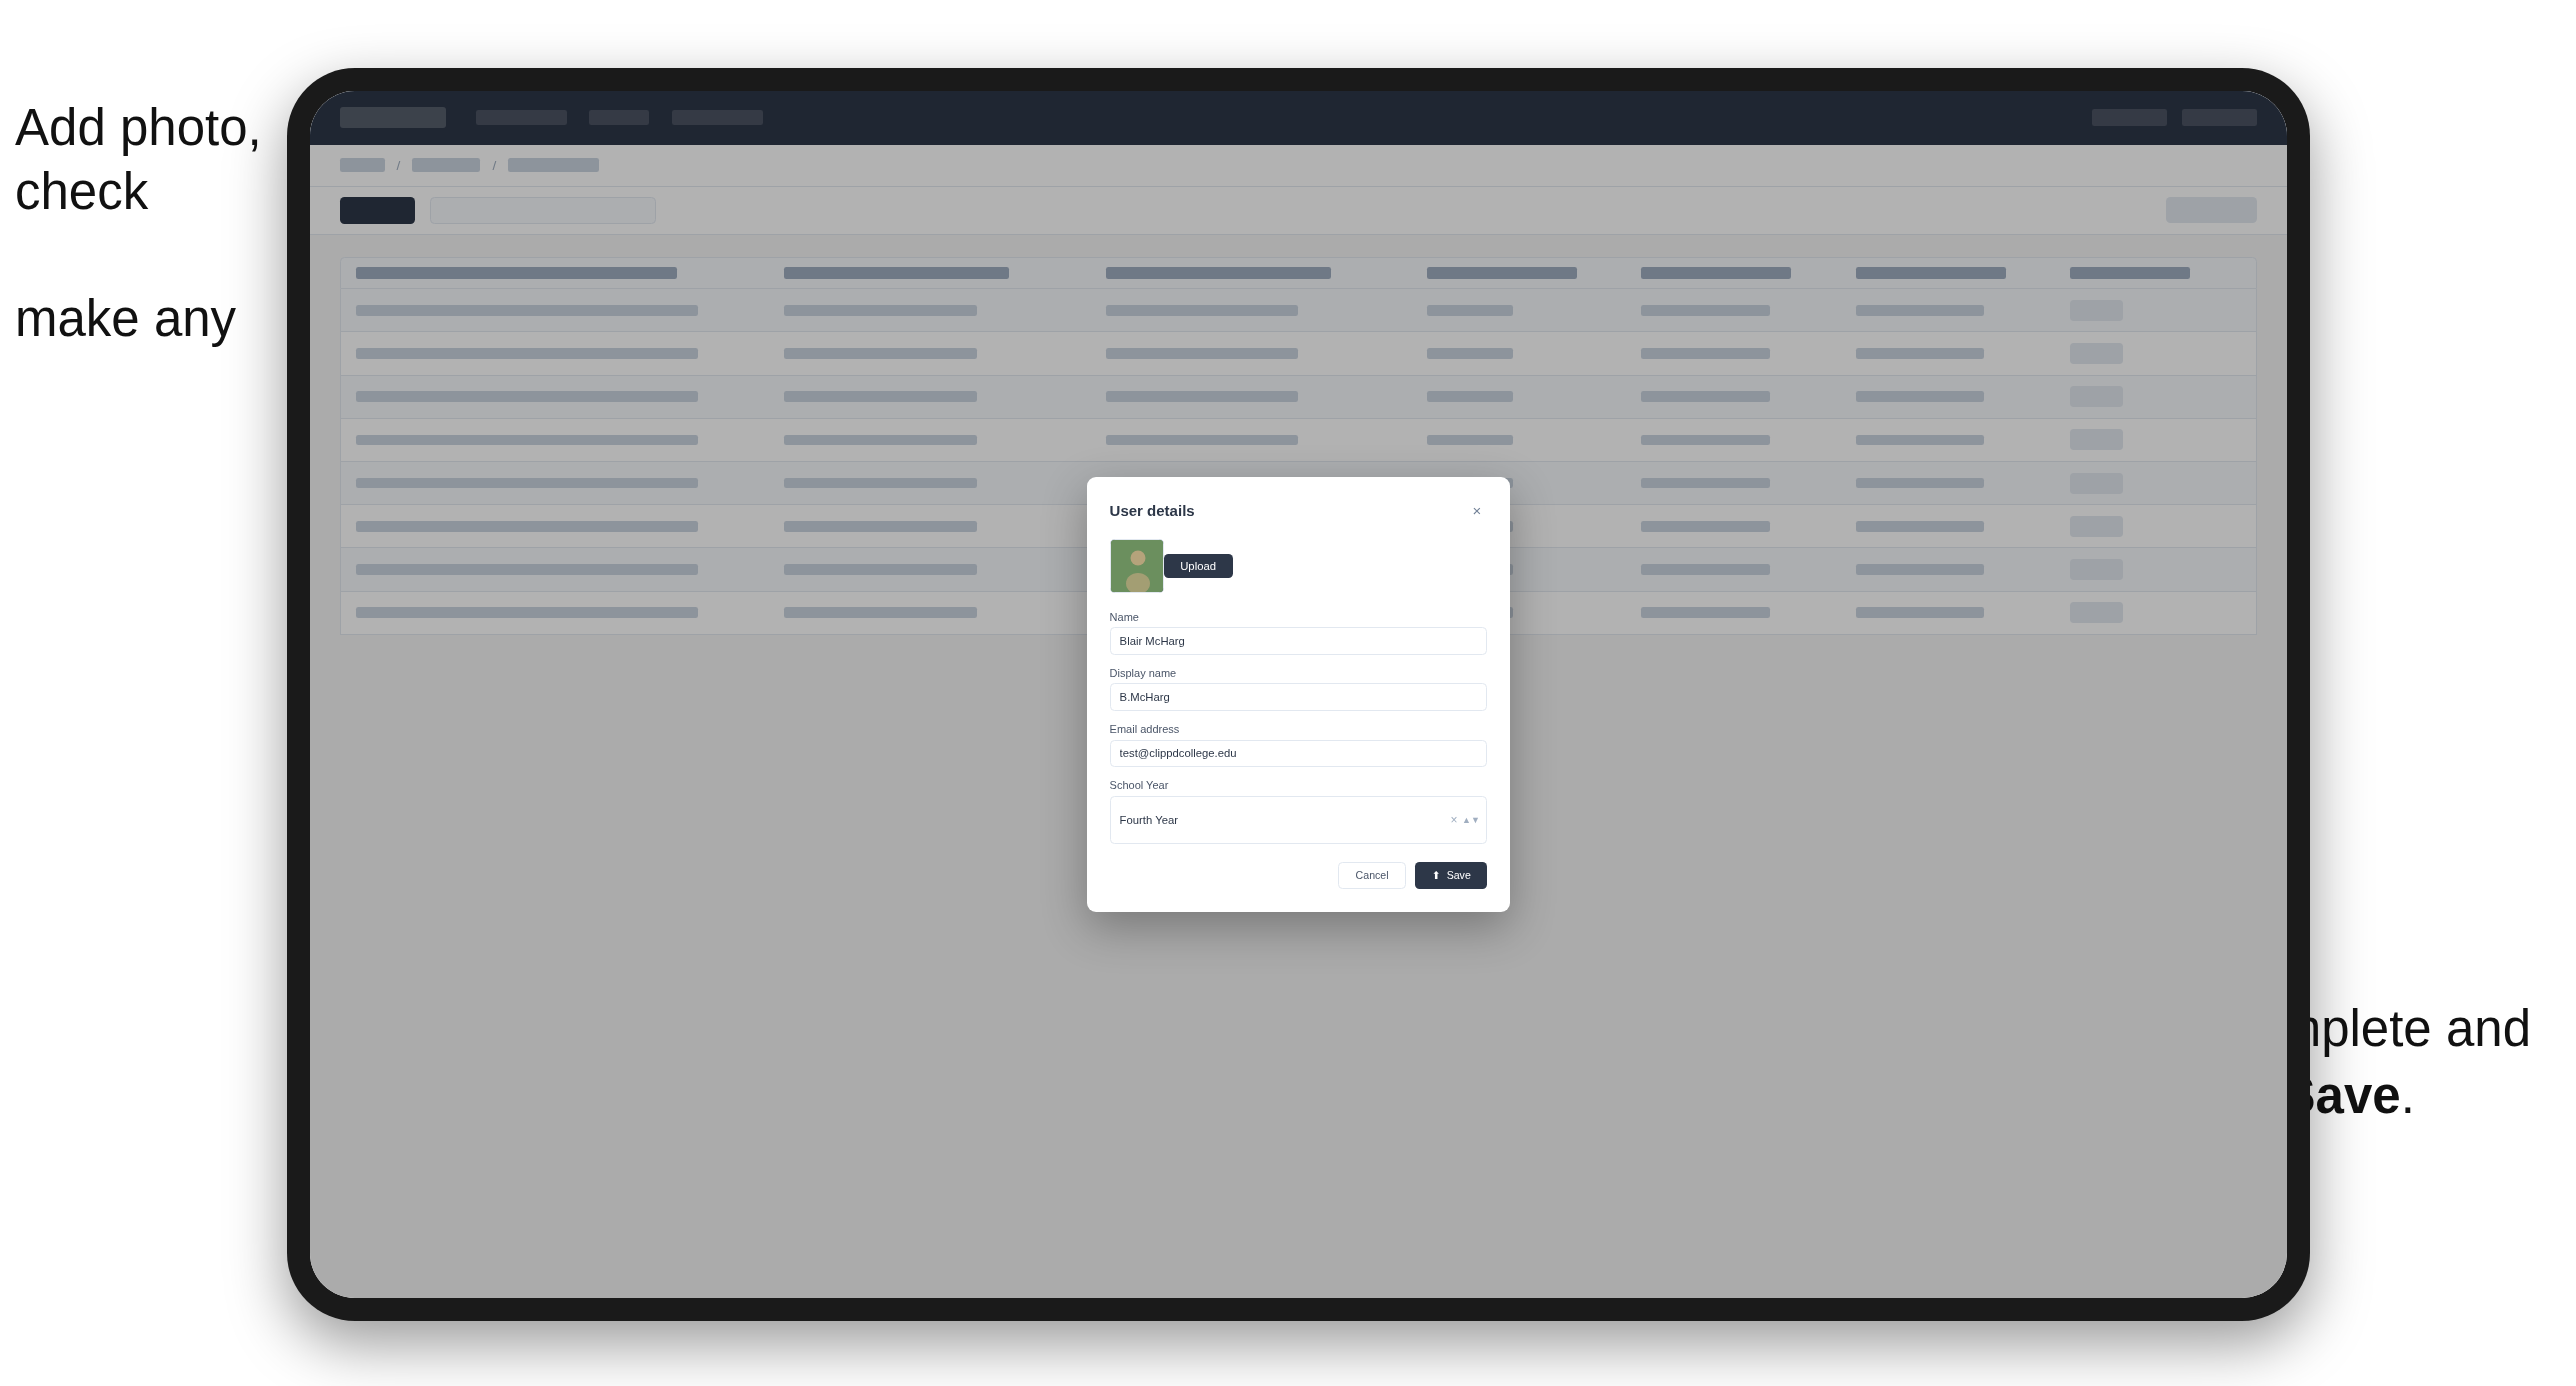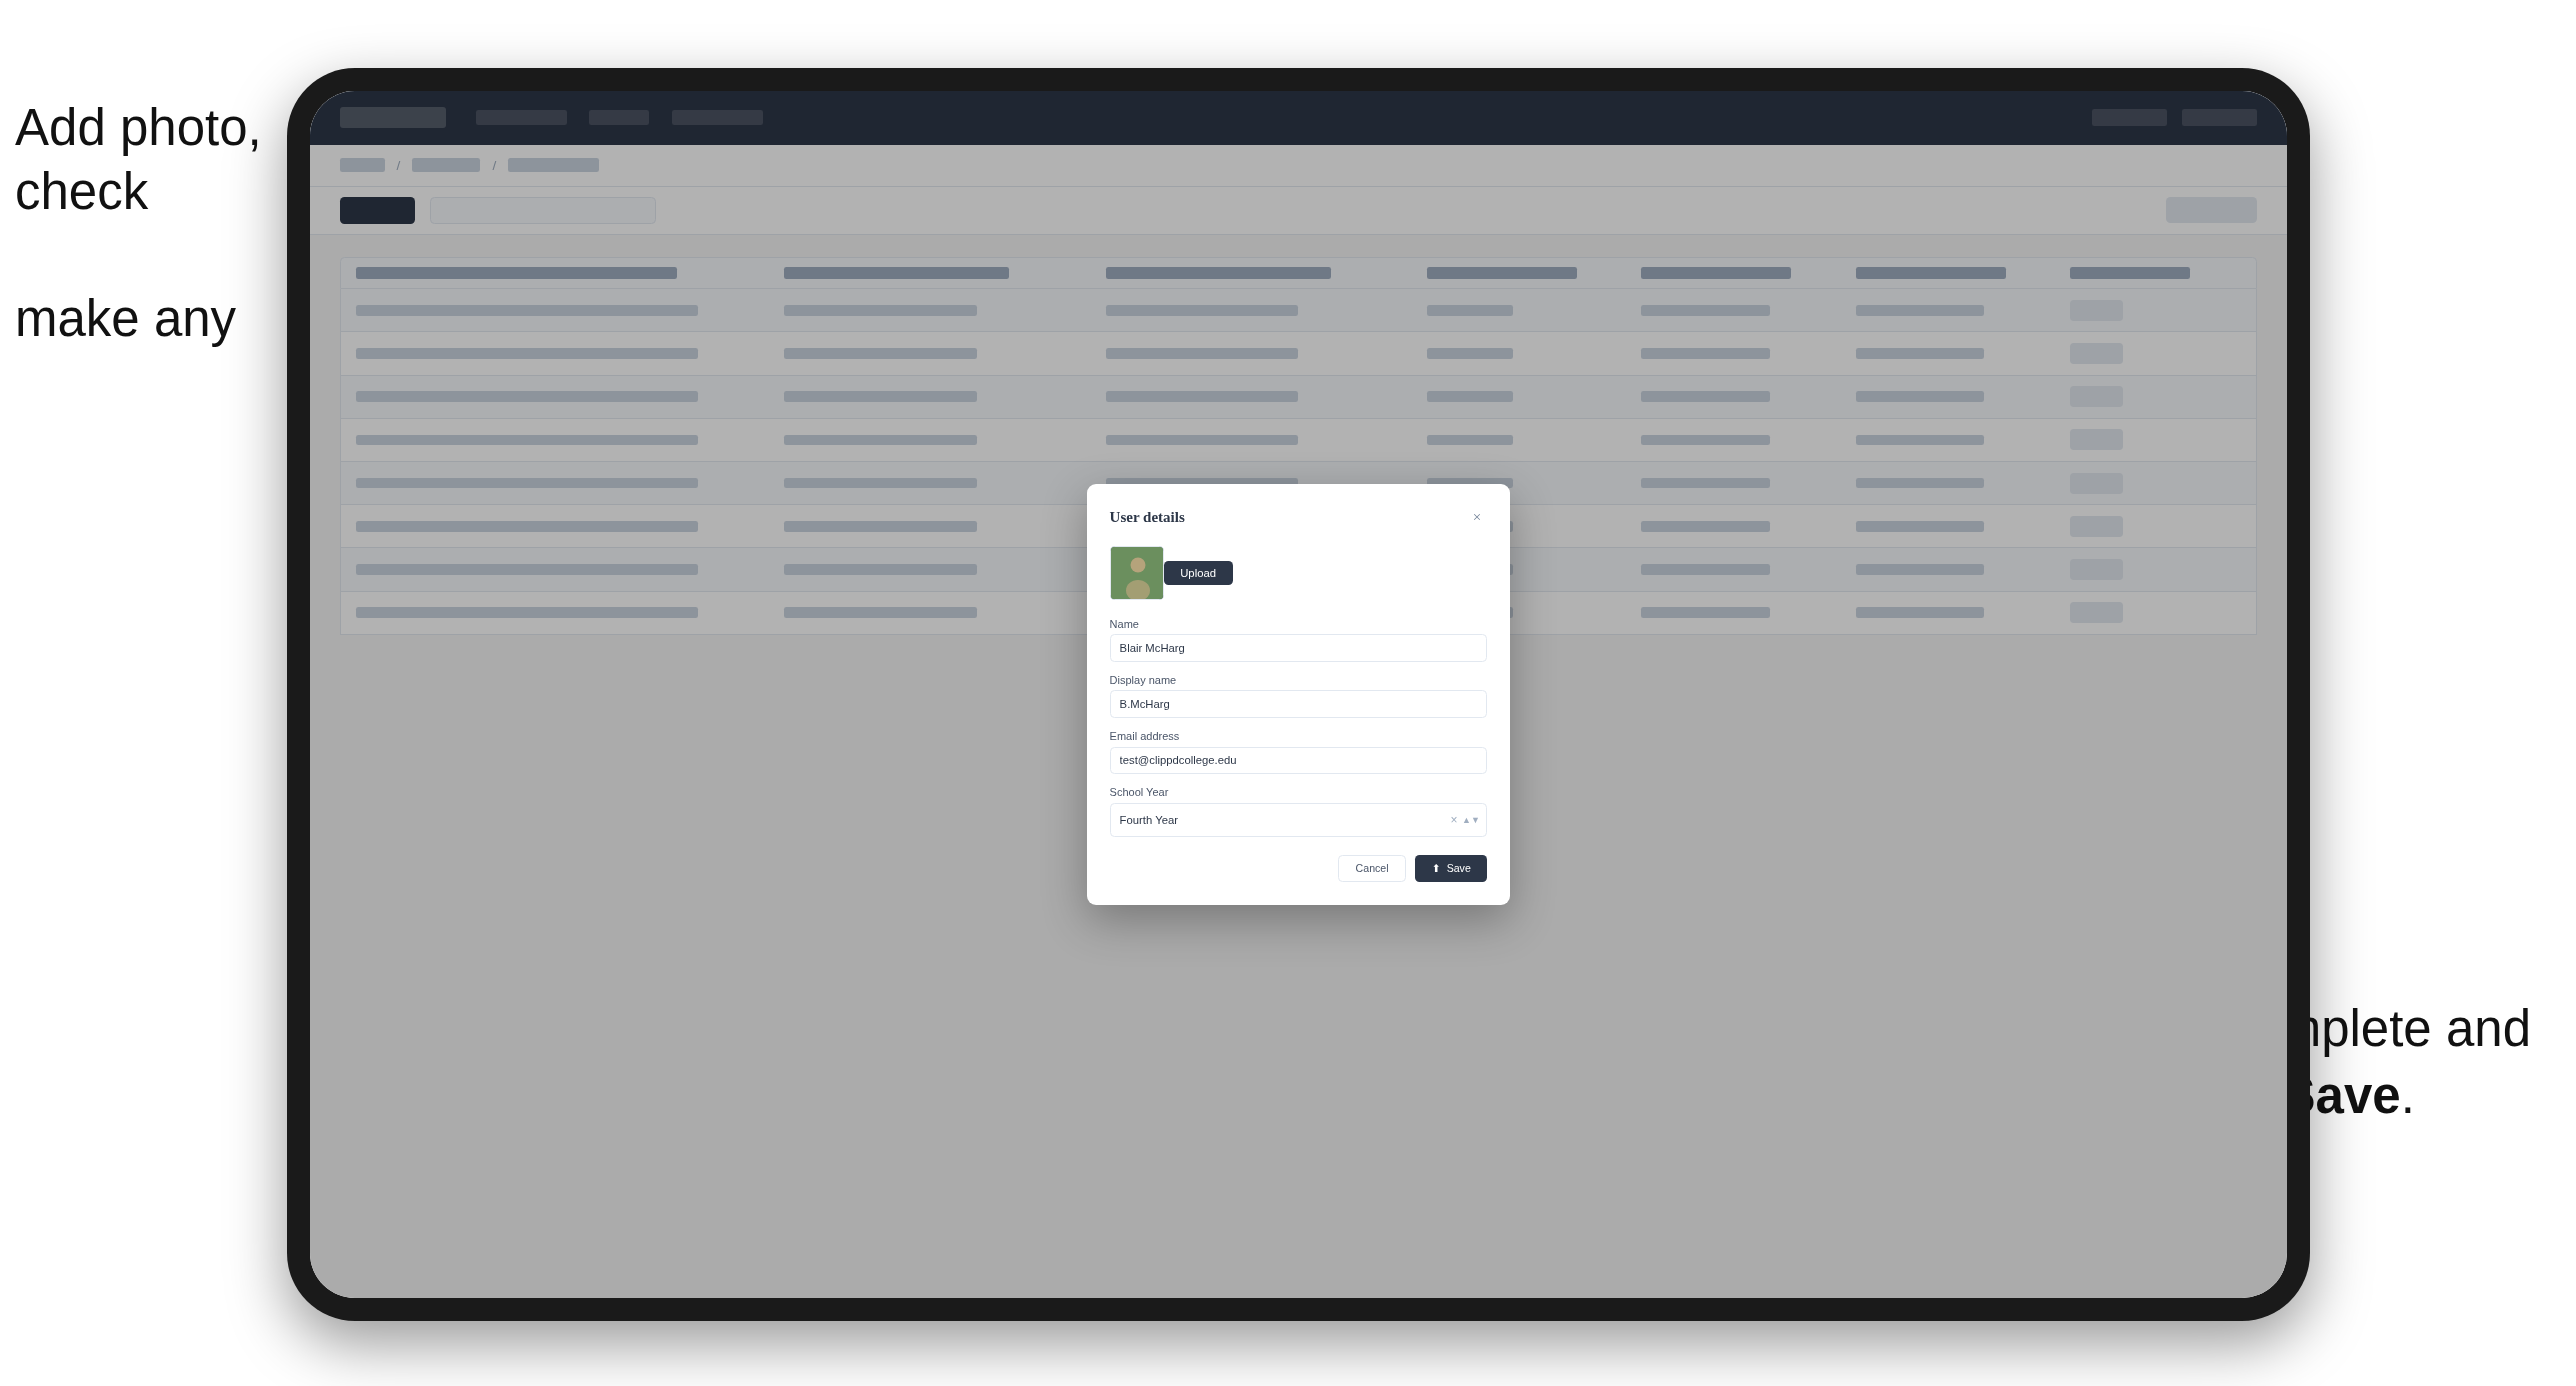--- a/index.html
+++ b/index.html
@@ -230,21 +230,20 @@
       width: 423px;
       box-shadow: 0 15px 45px rgba(0,0,0,0.3);
       position: relative;
       padding: 22.6px;
     }
     .modal-header {
       display: flex;
       align-items: center;
       justify-content: space-between;
       margin-bottom: 18px;
-      font-family: Liberation Serif, serif;
     }
     .modal-title {
       font-size: 15px;
       font-weight: 600;
       color: #2d3748;
     }
     .modal-close {
       width: 21px;
       height: 21px;
       display: flex;
@@ -311,21 +310,21 @@
       background: #fff;
       outline: none;
     }
 
     
     .select-wrapper {
       position: relative;
     }
     .select-input {
       width: 100%;
-      padding: 10px 9px;
+      padding: 17px 9px;
       border: 0.8px solid #e2e8f0;
       border-radius: 4.5px;
       font-size: 11.3px;
       color: #2d3748;
       background: #fff;
       appearance: none;
       cursor: pointer;
     }
     .select-icons {
       position: absolute;

